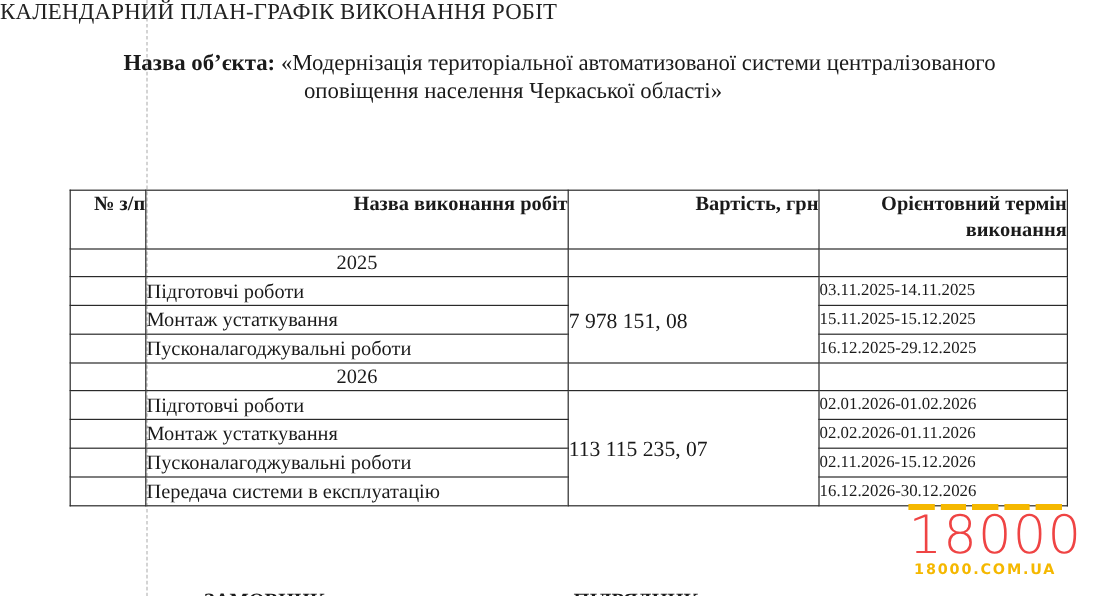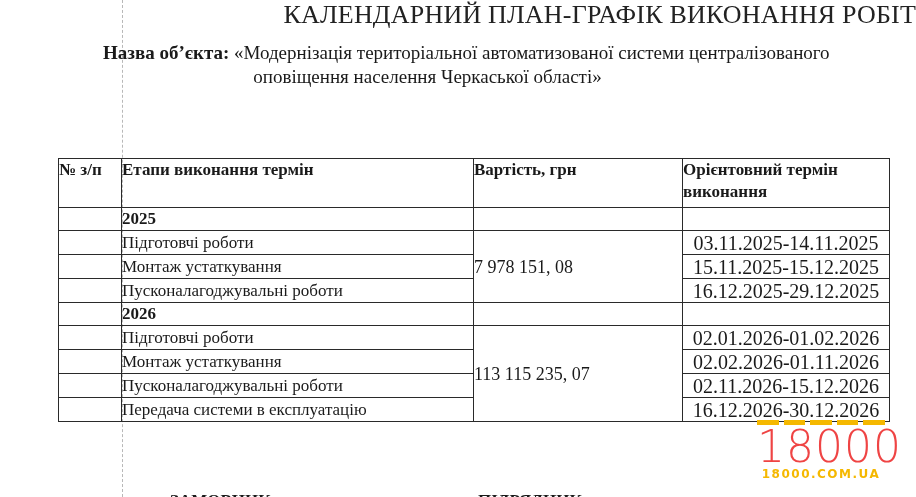--- a/index.html
+++ b/index.html
@@ -6,47 +6,47 @@
   body {
     width:916px; height:497px; overflow:hidden; background:#ffffff;
     position:relative; color:#1a1a1a;
     font-family:"Liberation Serif", "DejaVu Serif", serif;
   }
   .fold-line {
     position:absolute; left:122px; top:0; width:0; height:497px;
     border-left:1px dashed #b8b8b8;
   }
   .title {
-    position:absolute; left:0; width:916px; top:0; text-align:right;
-    font-size:26px; letter-spacing:0.2px; color:#222;
+    position:absolute; left:0; width:916px; top:0; text-align:left;
+    font-size:19px; letter-spacing:0.2px; color:#222;
   }
   .object-line1 {
     position:absolute; left:88px; top:42px; font-size:19px; white-space:nowrap;margin-left:15px;
   }
   .object-line1 .lbl { font-weight:bold; }
   .object-line2 {
     position:absolute; left:0; width:835px; top:66px; text-align:center;
     font-size:19px; white-space:nowrap; padding-left:20px; box-sizing:border-box;
   }
   table.plan {
     position:absolute; left:58px; top:158px; border-collapse:collapse;
     font-size:17px; table-layout:fixed;
   }
   table.plan td, table.plan th {
     border:1.4px solid #2a2a2a; padding:0; line-height:22px;
   }
-  table.plan th { font-weight:bold; vertical-align:top; text-align:left; height:48px; }
+  table.plan th { font-weight:bold; vertical-align:top; text-align:right; height:48px; }
   th.c-num { width:62px; font-size:17px; line-height:22px; padding-top:3px; }
   th.c-stage { width:351px; padding-top:3px; }
   th.c-cost { width:208px; padding-top:3px; }
   th.c-term { width:206px; padding-top:3px; }
-  td.year { text-align:left; font-weight:bold; height:22px; }
+  td.year { text-align:center; font-weight:normal; height:22px; }
   td.stage { padding-left:6px; height:23px; }
   td.cost { text-align:left; vertical-align:middle; font-size:18px; }
-  td.term { text-align:center; font-size:20px; height:23px; }
+  td.term { text-align:left; font-size:14px; height:23px; }
   .logo {
     position:absolute; left:757px; top:420px; width:128px; height:62px;
   }
   .logo .bars { display:flex; gap:5px; height:5px; margin-left:0; }
   .logo .bars span { flex:1; background:#f5b800; display:block; }
   .logo .digits {
     font-family:"DejaVu Sans", sans-serif; font-size:44px; line-height:42px;
     color:#ef4444; letter-spacing:1px; font-weight:300; margin-top:1px;
     text-align:left;
   }
@@ -70,21 +70,21 @@
 <div class="object-line1">
   <span class="lbl">Назва об’єкта:</span>
   <span>«Модернізація територіальної автоматизованої системи централізованого</span>
 </div>
 <div class="object-line2">оповіщення населення Черкаської області»</div>
 
 <table class="plan">
   <tbody>
       <tr>
     <th class="c-num">№ з/п</th>
-    <th class="c-stage">Етапи виконання термін</th>
+    <th class="c-stage">Назва виконання робіт</th>
     <th class="c-cost">Вартість, грн</th>
     <th class="c-term">Орієнтовний термін виконання</th>
   </tr>
 
   <tr>
     <td></td>
     <td class="year">2025</td>
     <td></td>
     <td></td>
   </tr>

